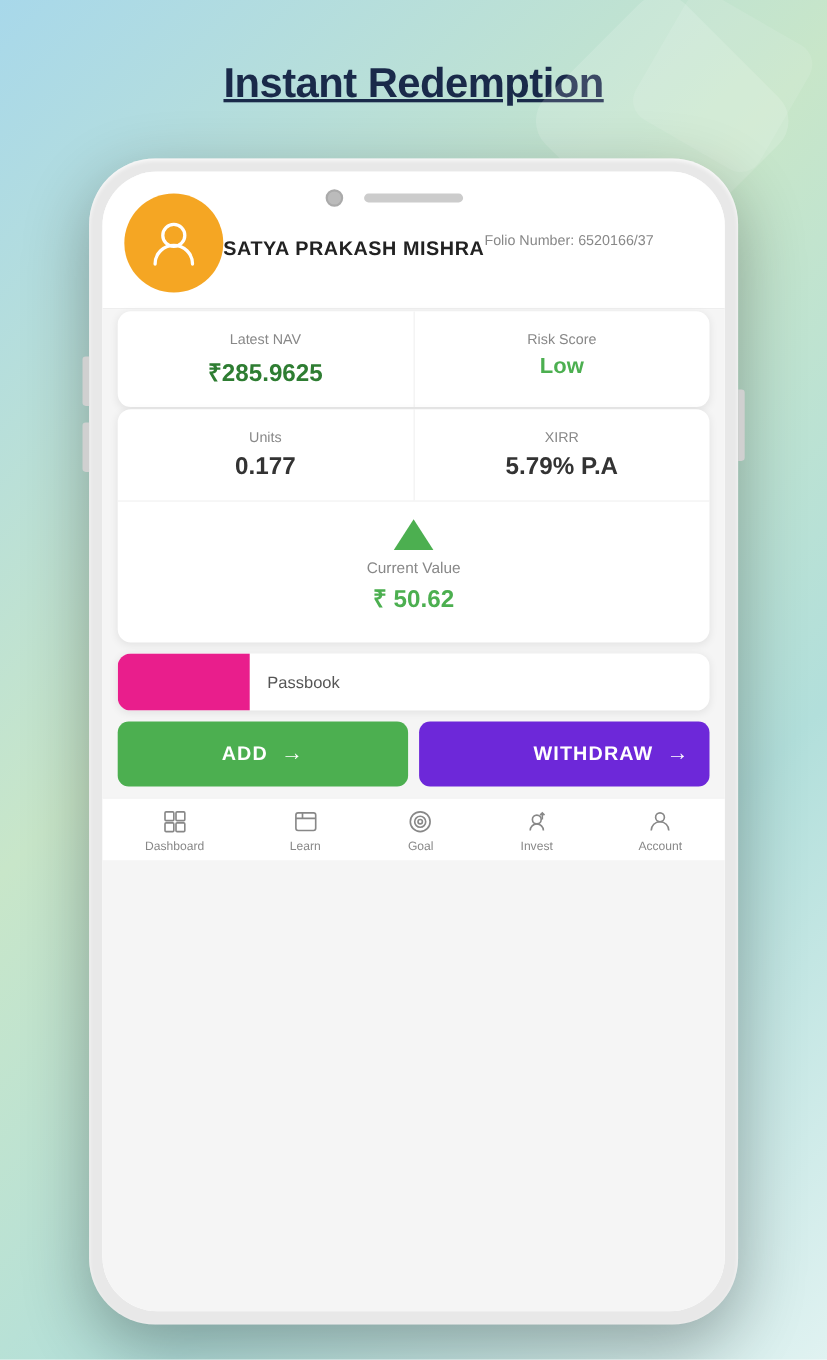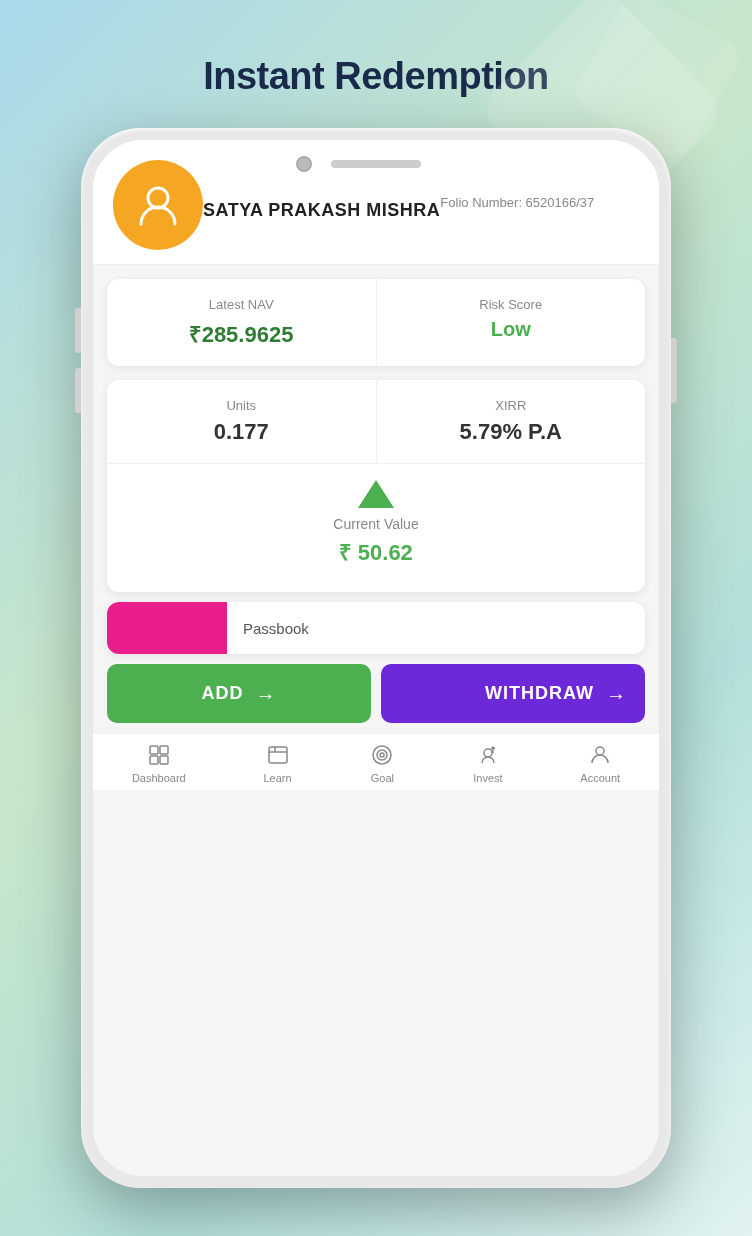--- a/index.html
+++ b/index.html
@@ -35,23 +35,24 @@
       background: rgba(255,255,255,0.1);
       transform: rotate(30deg);
       border-radius: 20px;
     }
 
     .page-title {
       font-size: 38px;
       font-weight: 700;
       color: #1a2a4a;
       margin-top: 55px;
-      margin-bottom: 30px;
+      margin-bottom: 46px;
       text-align: center;
       letter-spacing: -0.5px;
+      text-decoration: underline;
     }
 
     
     .phone-frame {
       width: 590px;
       height: 1060px;
       background: #e8e8e8;
       border-radius: 60px;
       padding: 12px;
       box-shadow: 0 20px 60px rgba(0,0,0,0.3), inset 0 2px 4px rgba(255,255,255,0.8);
@@ -213,21 +214,21 @@
     .folio-number {
       font-size: 13px;
       color: #888;
       margin-bottom: 20px;
     }
 
     
     .stats-card {
       background: white;
       border-radius: 12px;
-      margin: 14px 14px;
+      margin: 2px 14px;
       box-shadow: 0 2px 8px rgba(0,0,0,0.08);
       overflow: hidden;
     }
     .stats-row {
       display: flex;
       border-bottom: 1px solid #f0f0f0;
     }
     .stats-row:last-child { border-bottom: none; }
     .stat-cell {
       flex: 1;

